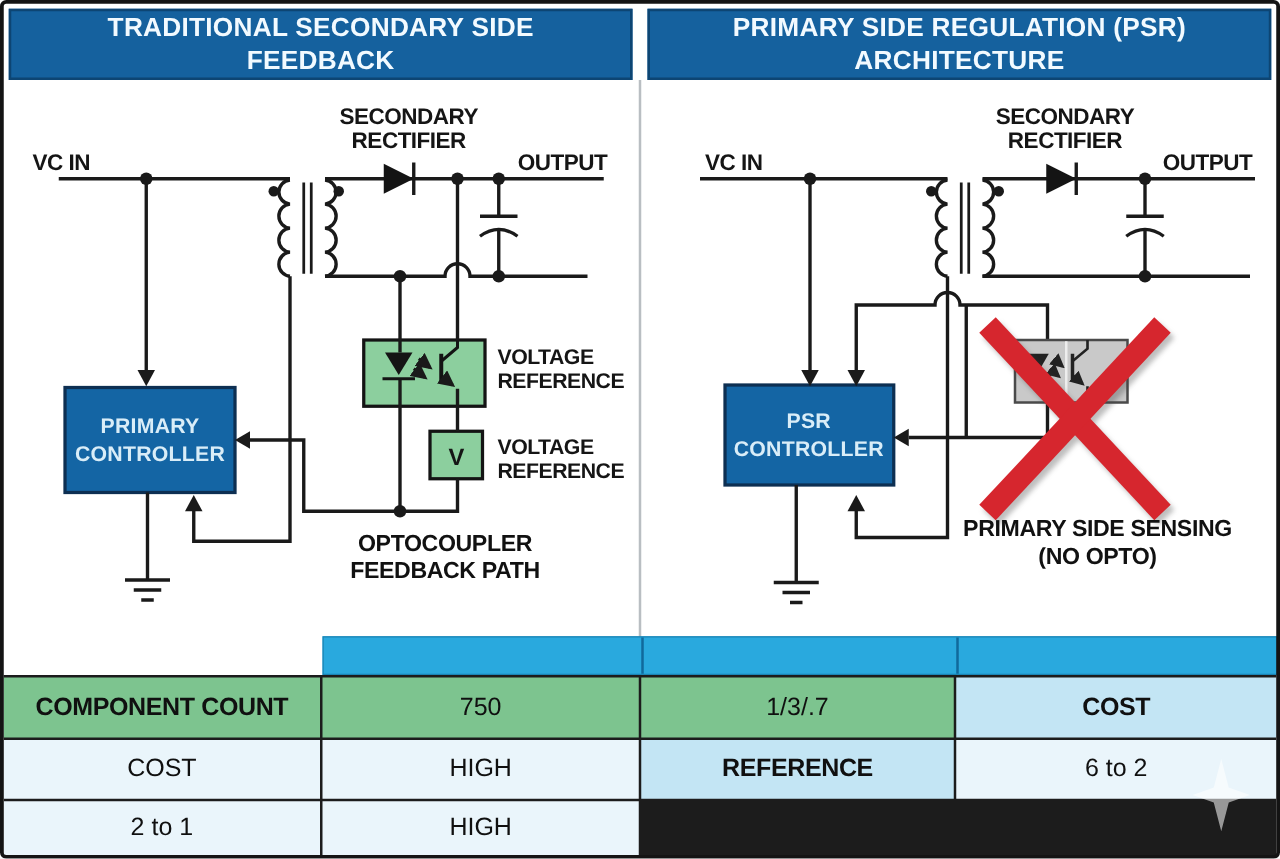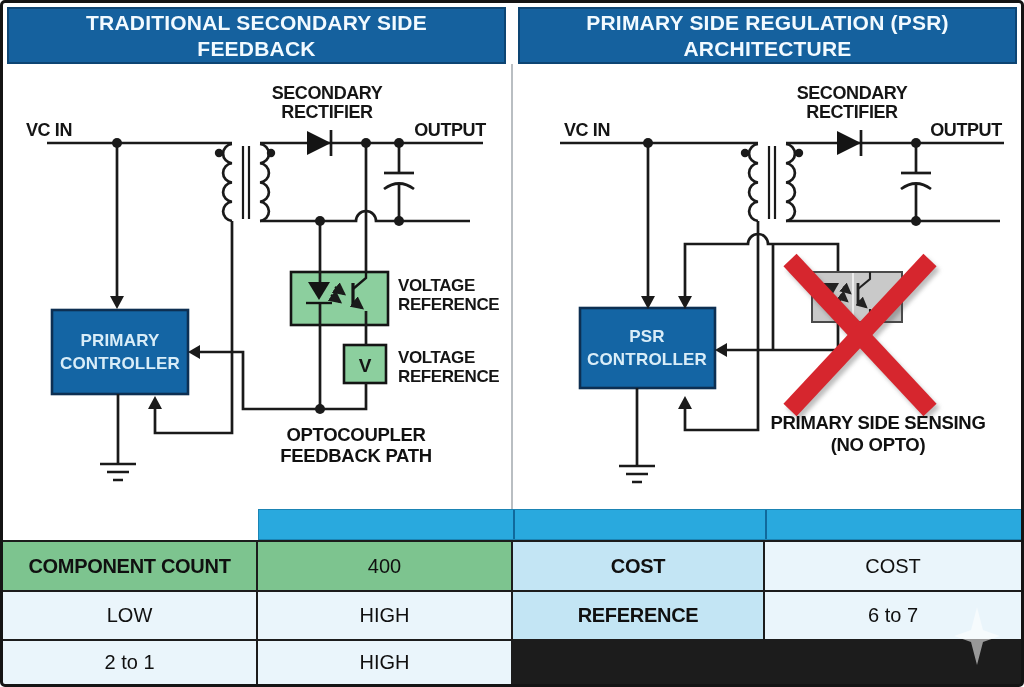--- a/index.html
+++ b/index.html
@@ -255,29 +255,29 @@
     <text class="caption mid" x="878" y="451">(NO OPTO)</text>
   </svg>
 
   <div class="cyanbar">
     <span class="seg-div" style="left:254px"></span>
     <span class="seg-div" style="left:506px"></span>
   </div>
 
   <div class="tbl">
     <div class="cell lab c-green">COMPONENT COUNT</div>
-    <div class="cell c-green">400</div>
+    <div class="cell c-green">750</div>
+    <div class="cell c-green">1/3/.7</div>
 
     <div class="cell lab c-lblue">COST</div>
     <div class="cell c-pblue">COST</div>
-    <div class="cell c-pblue">LOW</div>
     <div class="cell c-pblue">HIGH</div>
 
     <div class="cell lab c-lblue">REFERENCE</div>
-    <div class="cell c-pblue">6 to 7</div>
+    <div class="cell c-pblue">6 to 2</div>
     <div class="cell c-pblue">2 to 1</div>
     <div class="cell c-pblue">HIGH</div>
   </div>
 
   <svg class="sparkle" width="48" height="60" viewBox="0 0 48 60">
     <path d="M24,1 L30,24 L47,30 L30,36 L24,59 L18,36 L1,30 L18,24 Z" fill="#ffffff"></path>
   </svg>
 
   <div class="frame"></div>
 </div>

